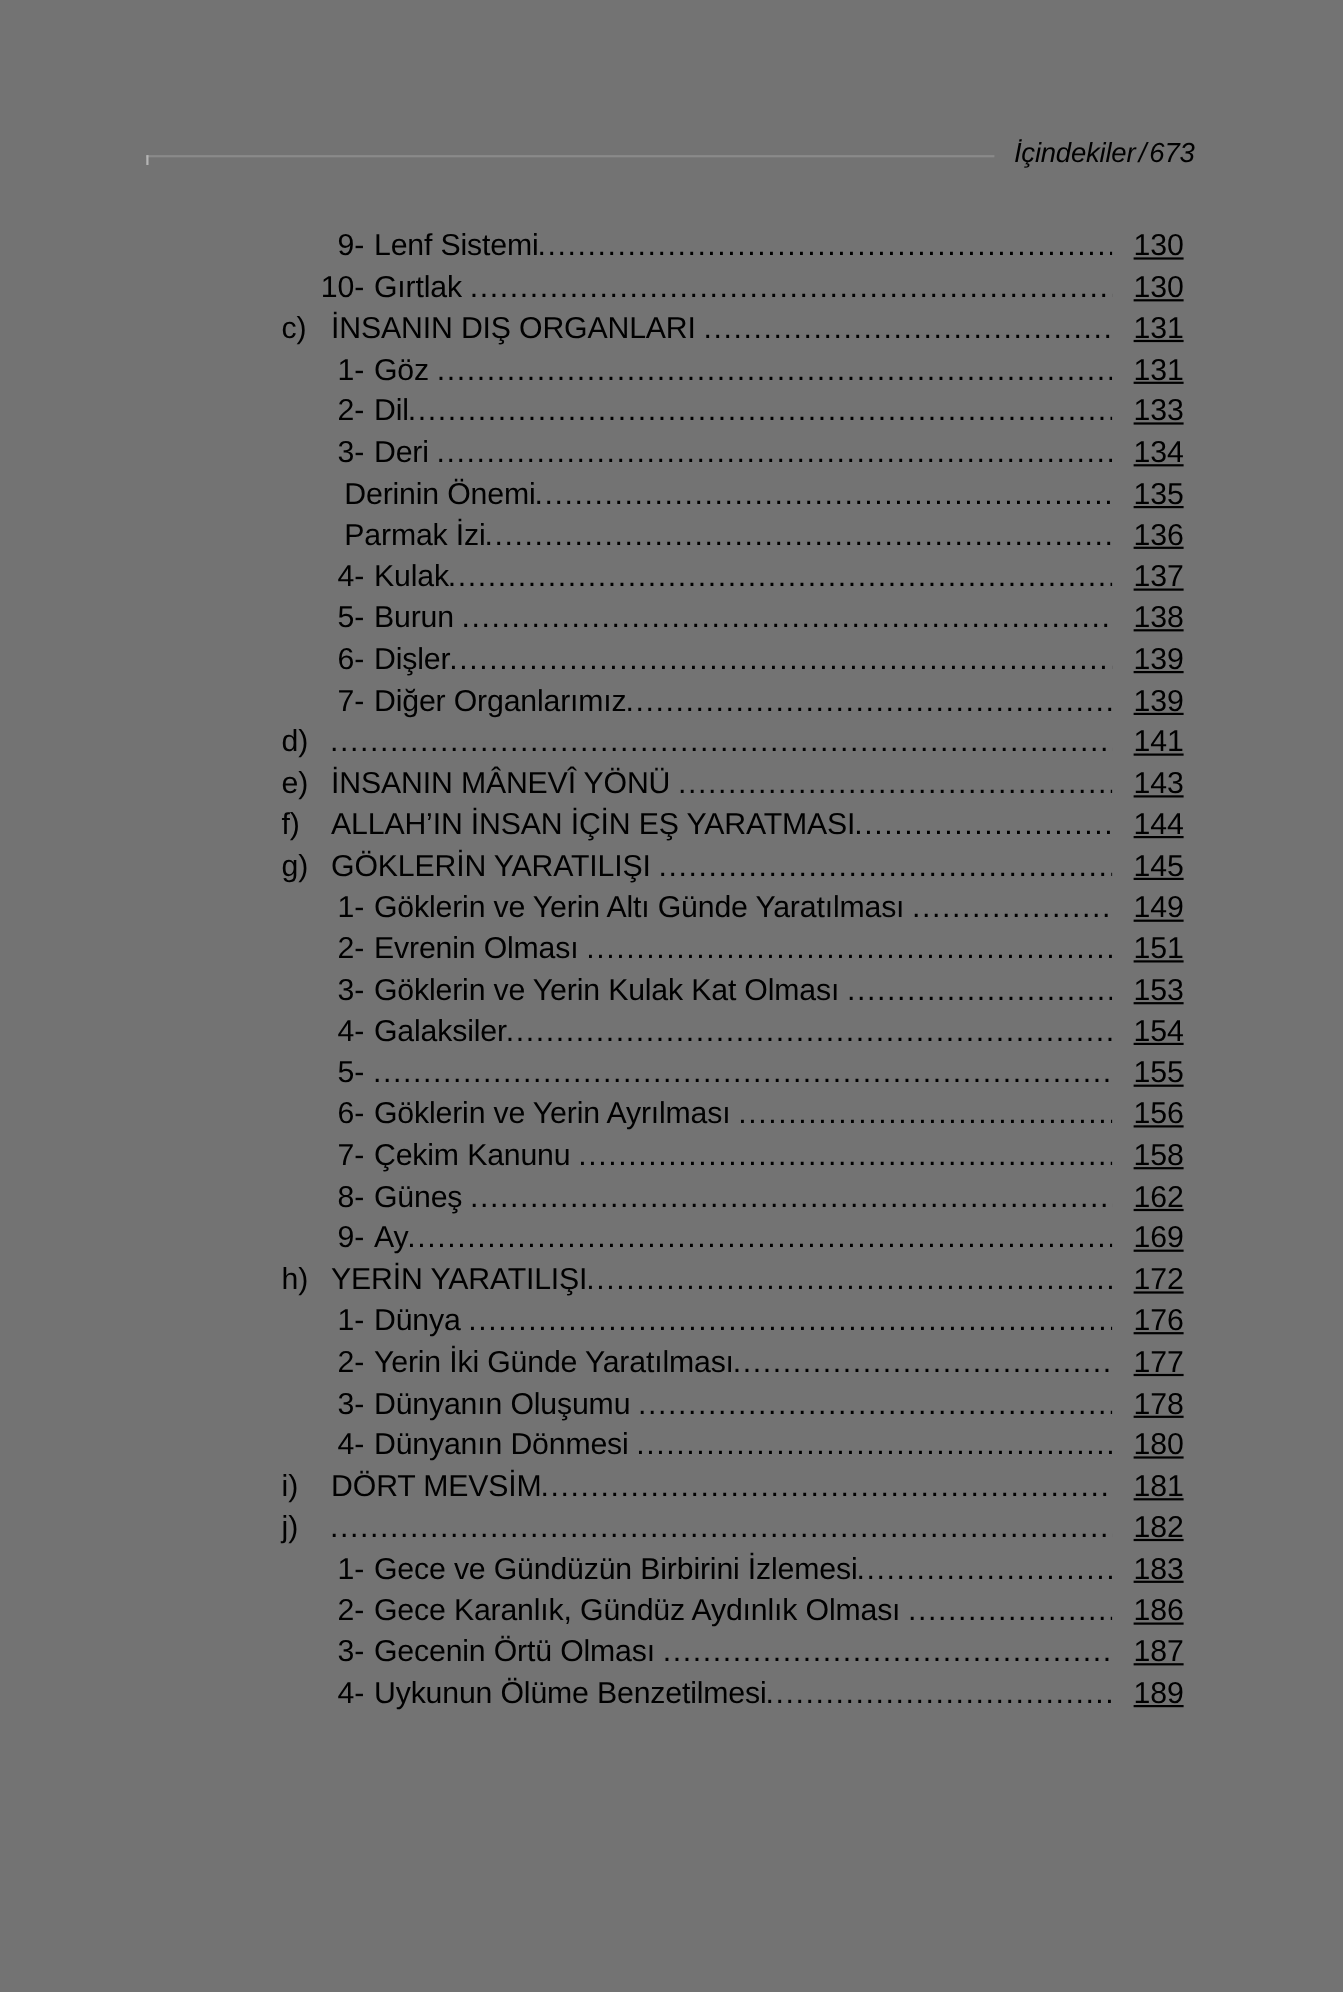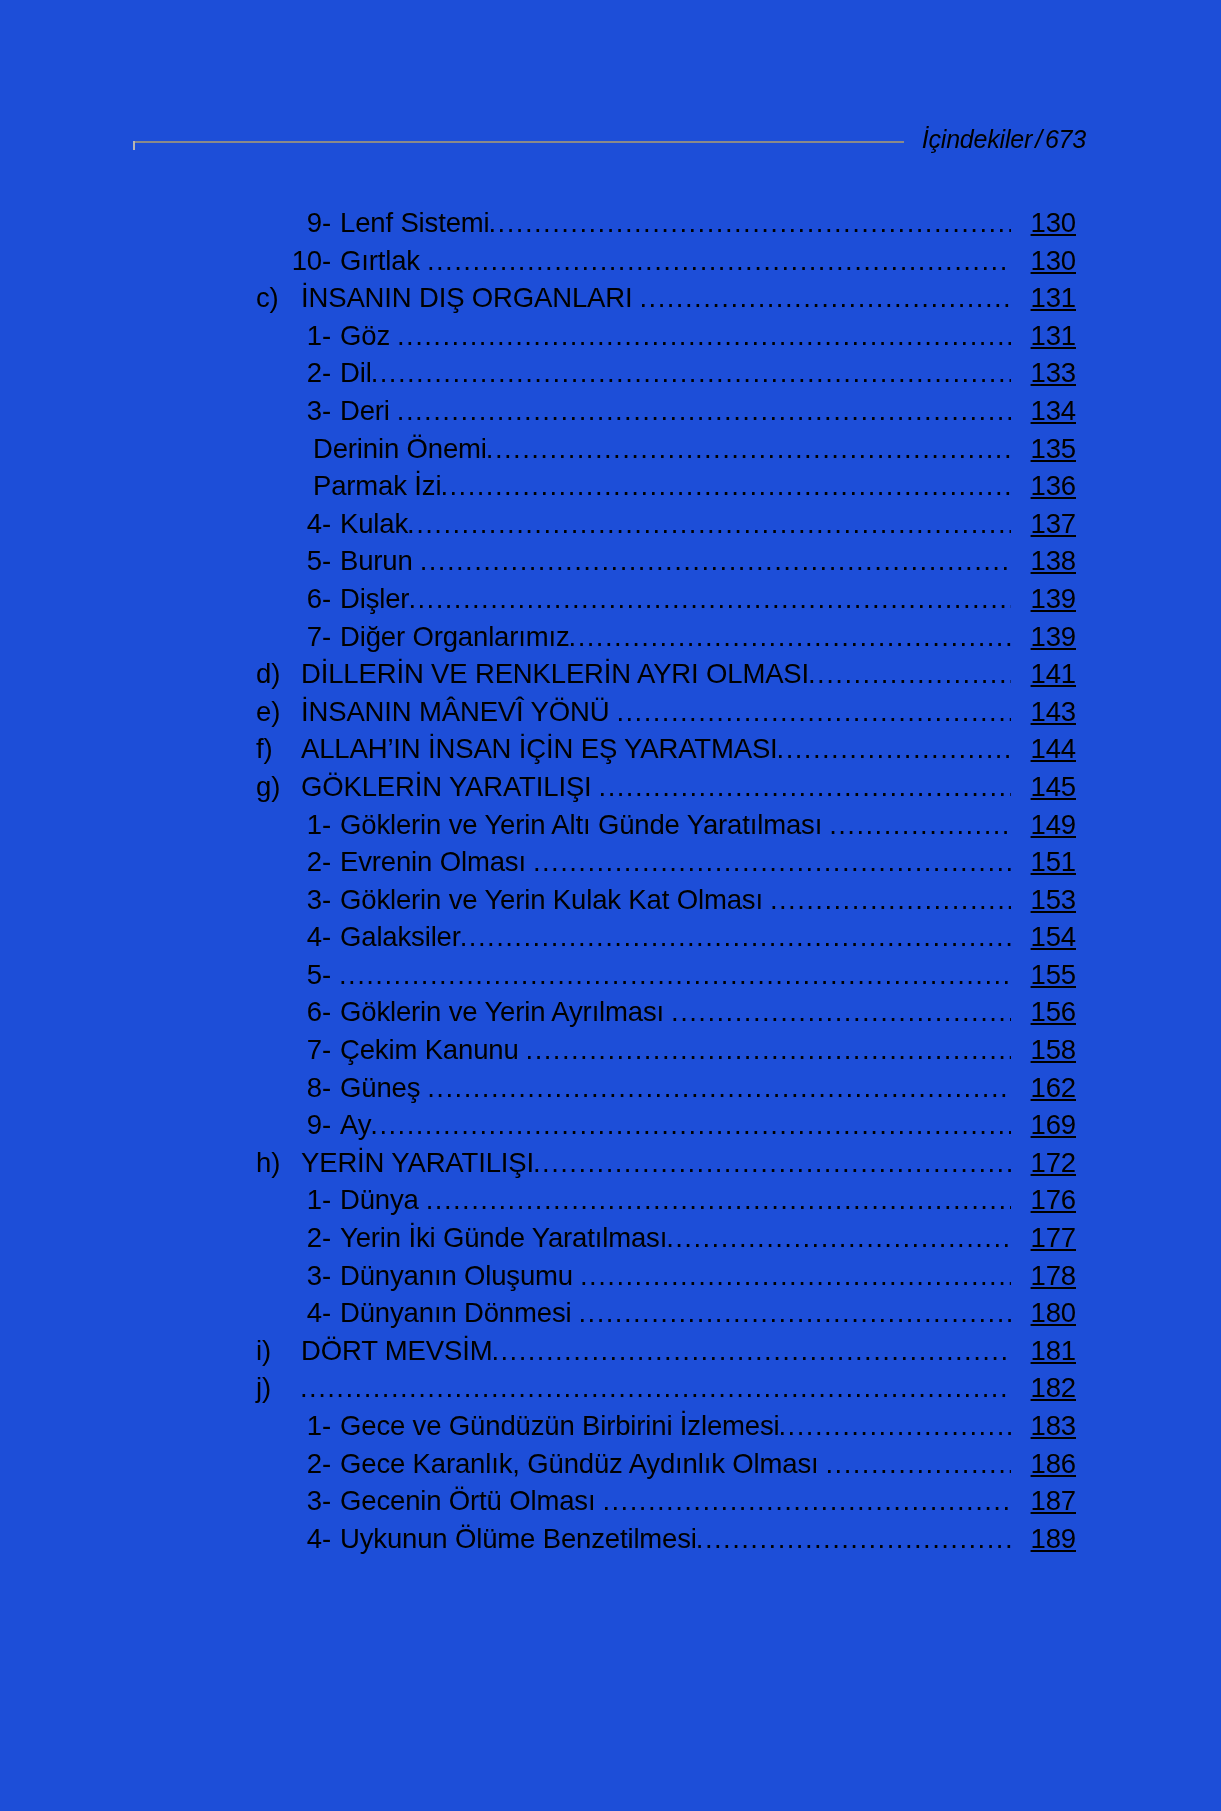--- a/index.html
+++ b/index.html
@@ -8,21 +8,21 @@
     background: #ffffff;
   }
   body {
     font-family: "Liberation Sans", sans-serif;
     color: #000000;
   }
   .page {
     position: relative;
     width: 1221px;
     height: 1811px;
-    background: #1d4ed8;
+    background: #737373;
     overflow: hidden;
     box-sizing: border-box;
   }
 
   
   .page-header {
     position: absolute;
     left: 0;
     right: 0;
     top: 118px;
@@ -200,21 +200,20 @@
         <span class="entry-page">139</span>
       </div>
       <div class="toc-entry lvl-1 tight">
         <span class="entry-marker">7-</span>
         <span class="entry-title">Diğer Organlarımız</span>
         <span class="entry-leader"></span>
         <span class="entry-page">139</span>
       </div>
       <div class="toc-entry lvl-0 tight">
         <span class="entry-marker">d)</span>
-        <span class="entry-title">DİLLERİN VE RENKLERİN AYRI OLMASI</span>
         <span class="entry-leader"></span>
         <span class="entry-page">141</span>
       </div>
       <div class="toc-entry lvl-0 gap">
         <span class="entry-marker">e)</span>
         <span class="entry-title">İNSANIN MÂNEVÎ YÖNÜ</span>
         <span class="entry-leader"></span>
         <span class="entry-page">143</span>
       </div>
       <div class="toc-entry lvl-0 tight">

